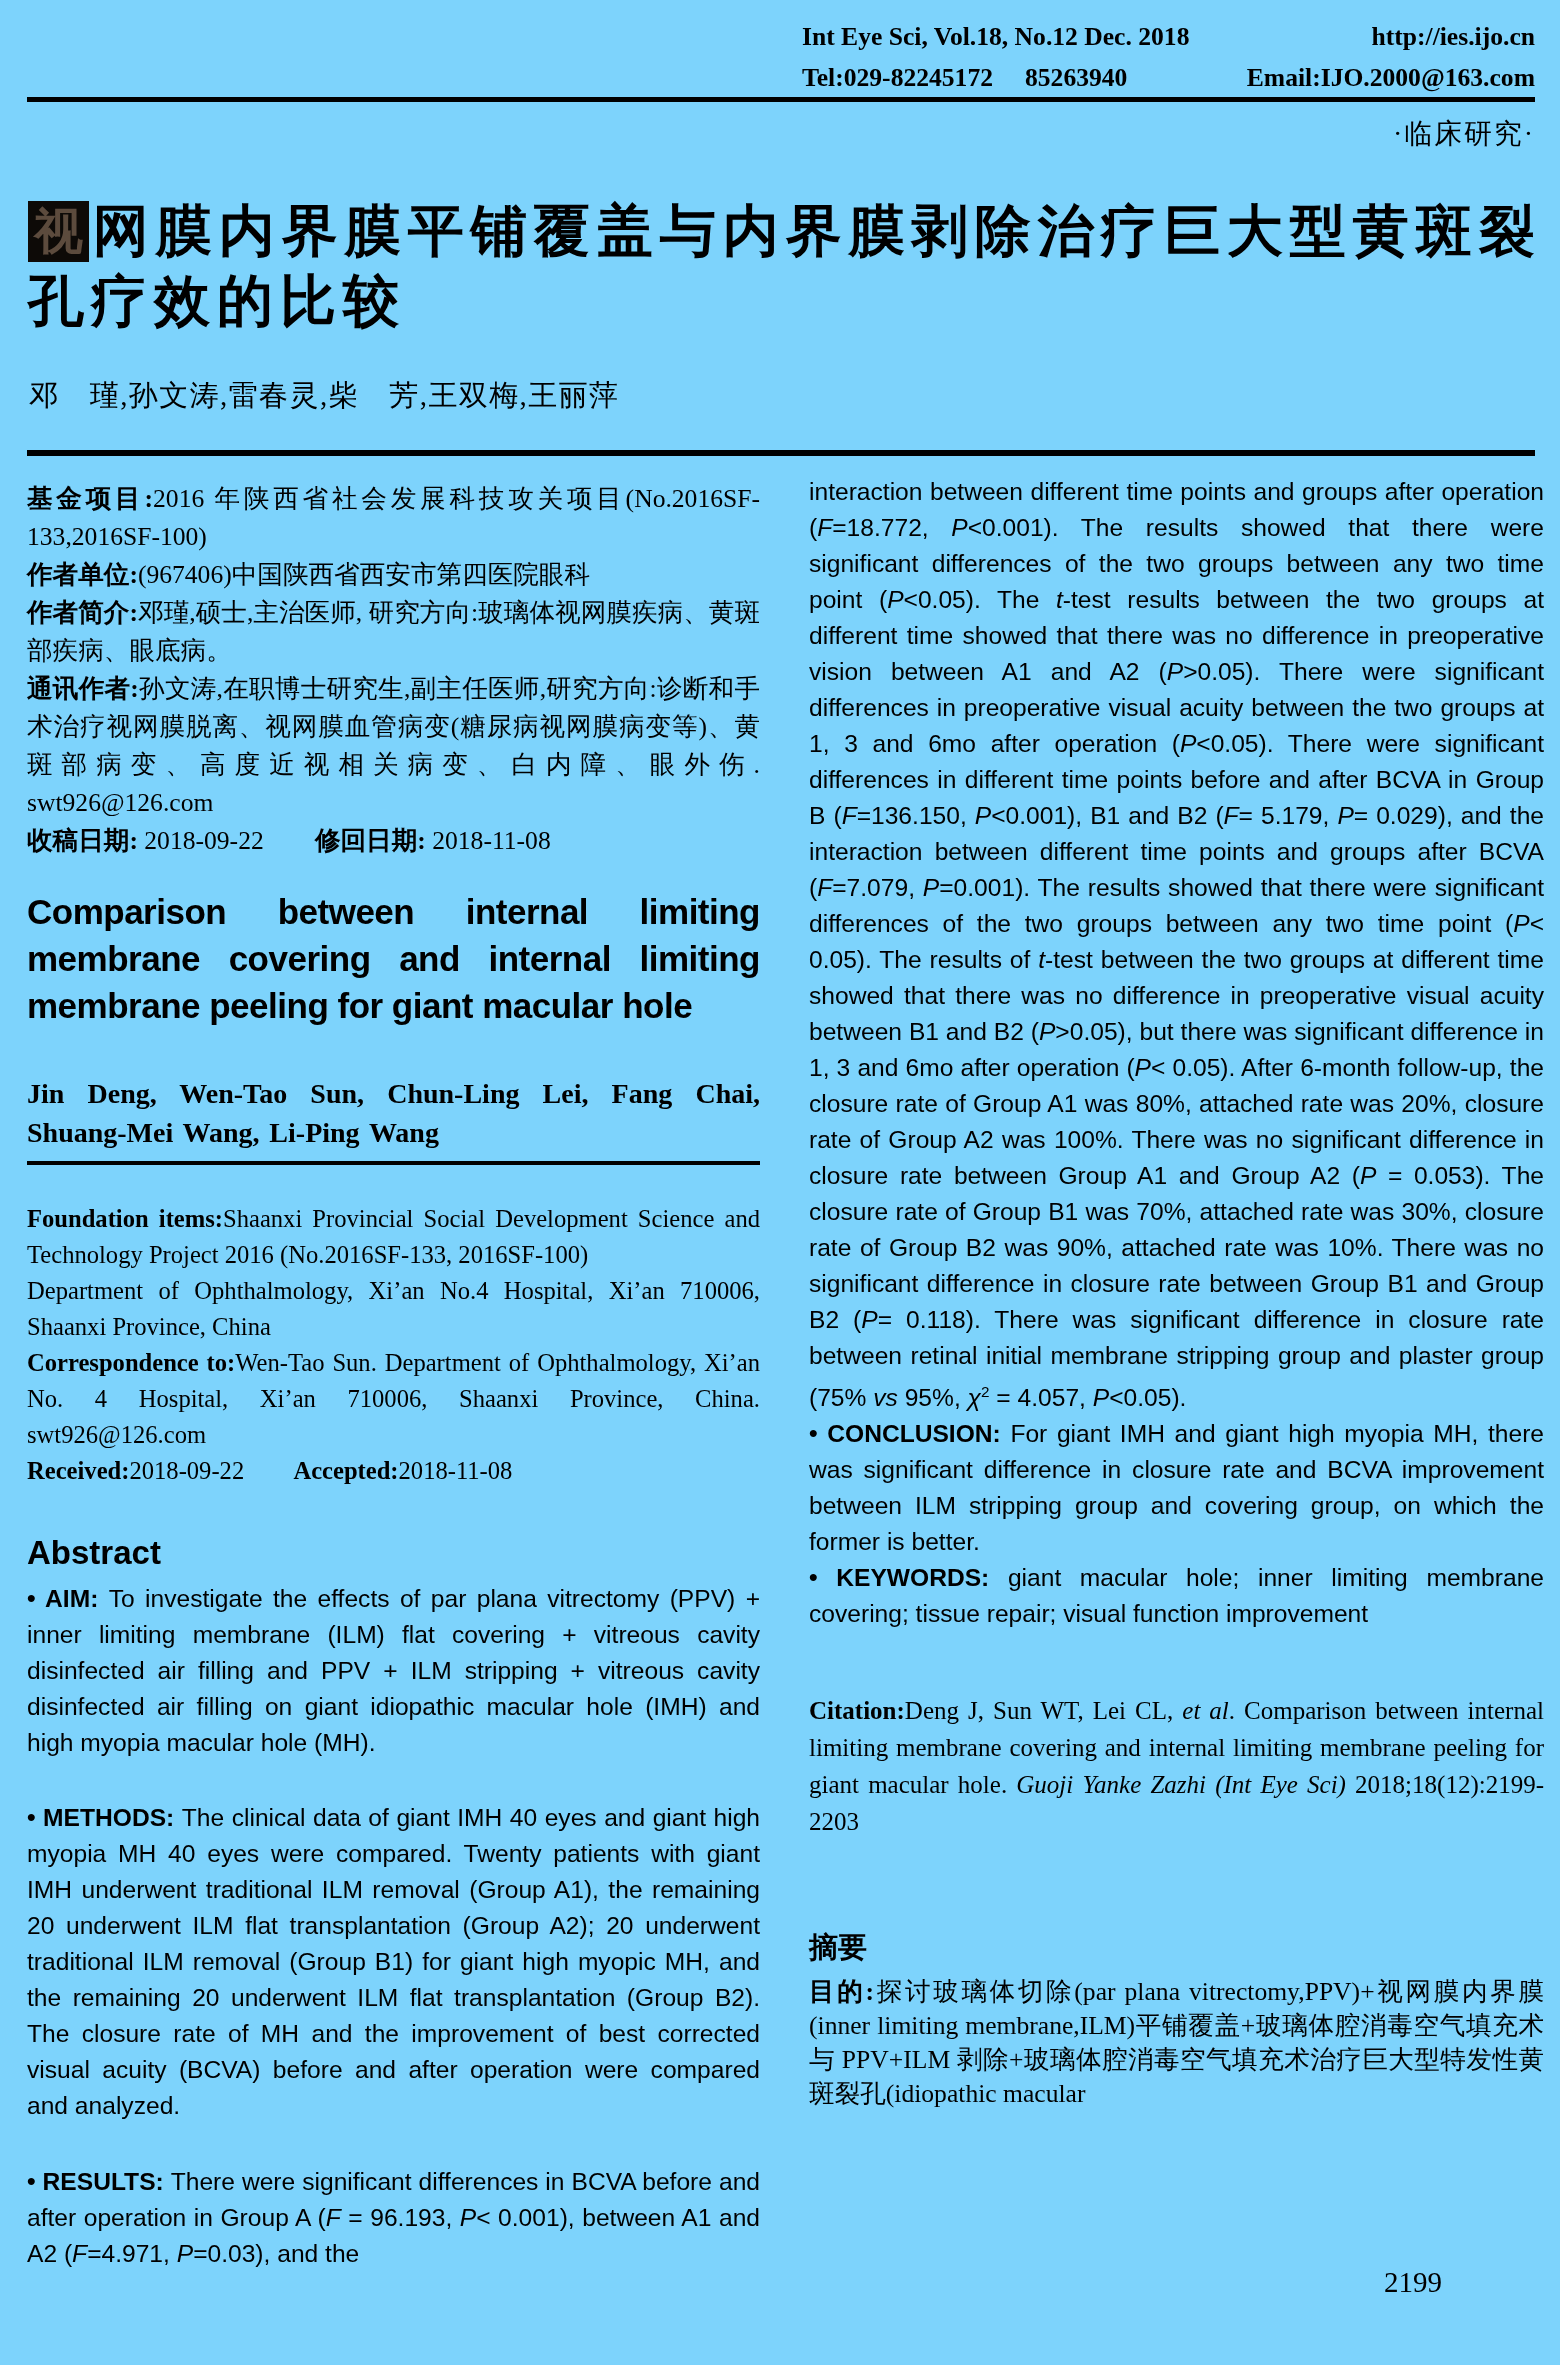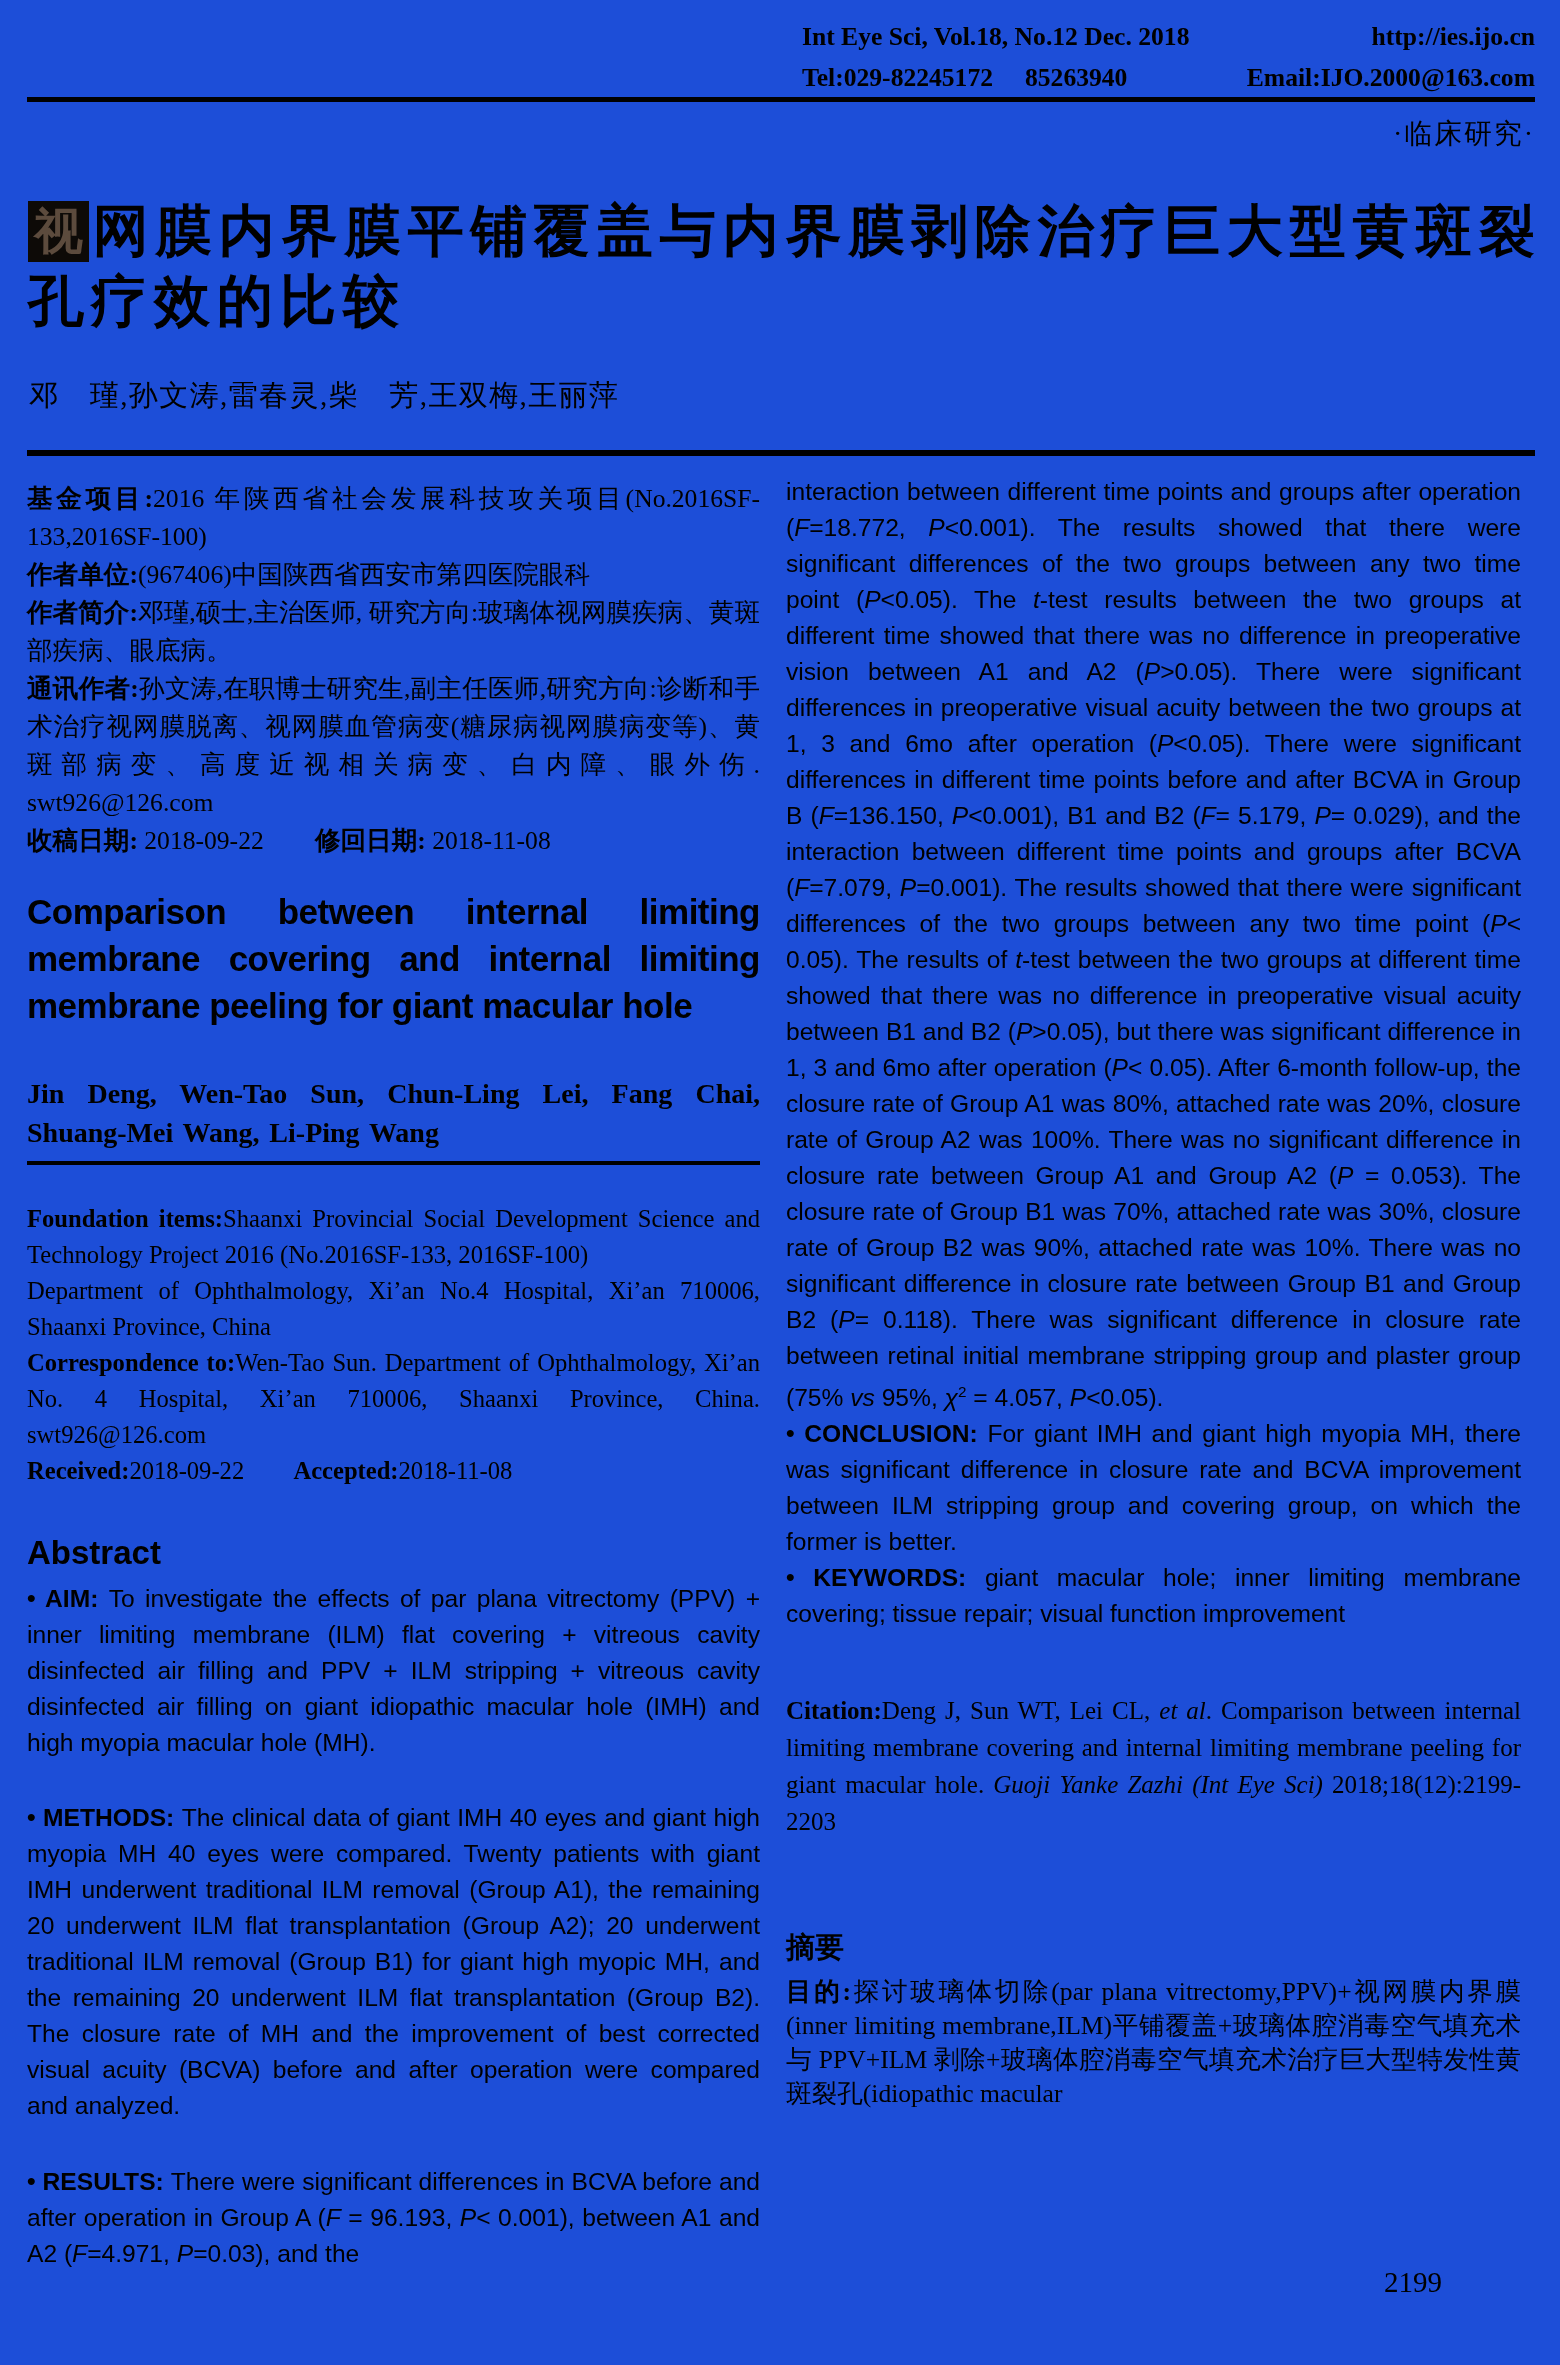--- a/index.html
+++ b/index.html
@@ -1,19 +1,19 @@
 <!DOCTYPE html>
 <html style="font-size:7.6px"><head>
 <meta charset="utf-8">
 <title>Int Eye Sci 2018;18(12):2199</title>
 <style>
   html,body { margin:0; padding:0; background:#888; }
   .page {
     position:relative; width:1560px; height:2366px;
-    background:#1d4ed8; color:#000; overflow:hidden;
+    background:#7dd3fc; color:#000; overflow:hidden;
     font-family:"Liberation Serif","DejaVu Serif",serif;
   }
   .serif { font-family:"Liberation Serif","DejaVu Serif",serif; }
   .sans  { font-family:"Liberation Sans","DejaVu Sans",sans-serif; }
   .rule  { position:absolute; background:#000; }
 
   
   .mast-line { position:absolute; left:802px; width:733px; display:flex;
     justify-content:space-between; font-weight:bold; font-size:25.6px; line-height:28px; }
   .mast-line span { white-space:pre; }
@@ -28,21 +28,21 @@
   #dropcap { display:flex; align-items:center; justify-content:center;
     width:61px; height:61px; background:#0d0a07; color:#5c4b3d;
     font-size:49px; font-weight:bold; margin-right:3.8px; flex:0 0 auto; }
   .title-zh { font-size:56px; font-weight:bold; letter-spacing:7px; line-height:61px; white-space:nowrap; }
   #title-l2 { position:absolute; left:28px; top:271px; }
   #authors-zh { position:absolute; left:29px; top:376px; font-size:29px; letter-spacing:1.4px; }
   #rule-mid { left:27px; top:450px; width:1508px; height:6.2px; }
 
   
   .colL { position:absolute; left:27px;  width:733px; }
-  .colR { position:absolute; left:786px; width:735px; }
+  .colR { position:absolute; left:809px; width:735px; }
   p { margin:0; }
   .just { text-align:justify; }
   .pre  { white-space:pre-wrap; }
   .zhfoot { font-size:25.6px; line-height:38px; }
   .enfoot { font-size:24.6px; line-height:36px; }
   .sansbody { font-size:24.6px; line-height:36px; }
   .sup { vertical-align:super; font-size:0.62em; }
 
   #fn-zh { top:480px; }
   #title-en { top:888px; font-size:35px; line-height:47px; font-weight:bold; letter-spacing:-0.5px; }

